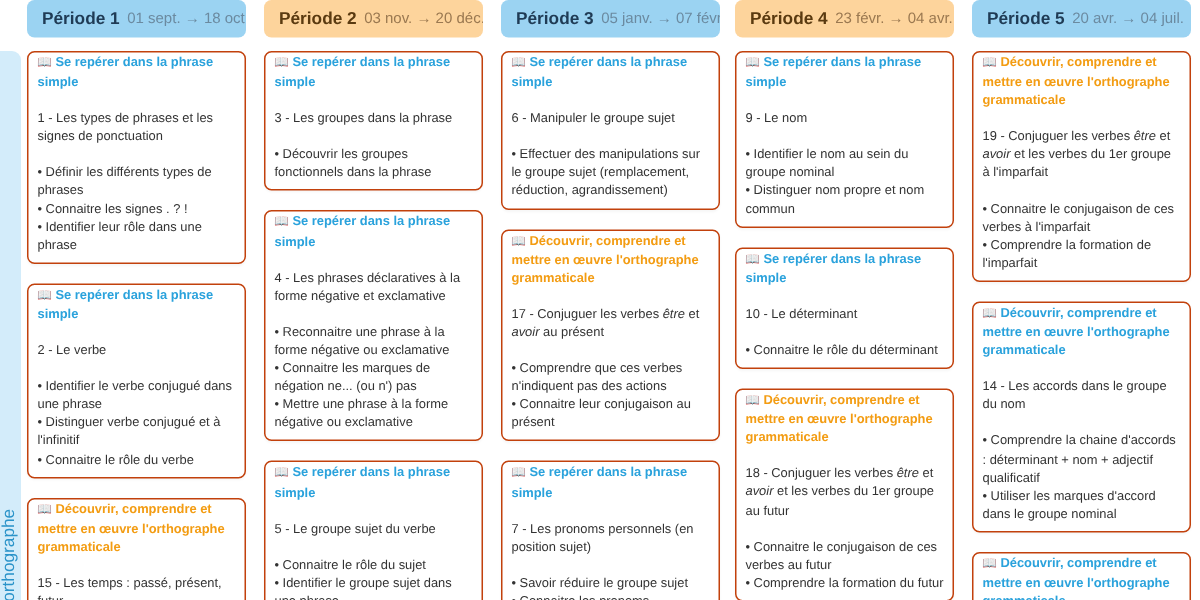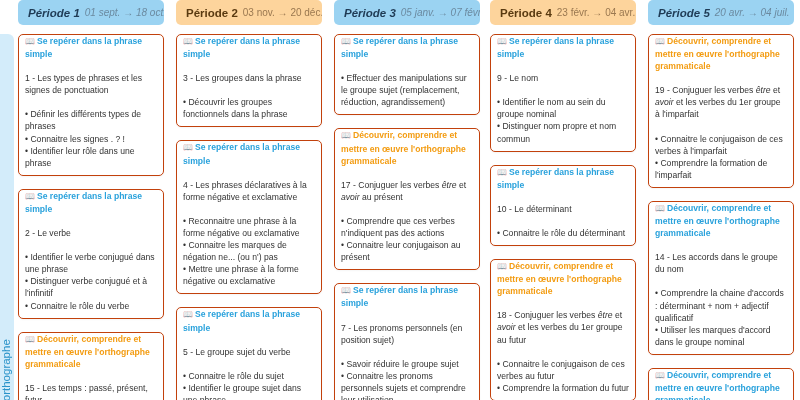--- a/index.html
+++ b/index.html
@@ -17,21 +17,21 @@
     white-space: nowrap; font-size: 11.5px; color: #2a93c9;
   }
 
   .col {
     position: absolute; top: 0; width: 146px;
   }
   .period-head {
     height: 25px; border-radius: 5px; padding: 0 0 0 10px;
     display: flex; align-items: center; white-space: nowrap; overflow: hidden;
   }
-  .period-head.blue { background: #9bd3f2; font-style: italic; }
+  .period-head.blue { background: #9bd3f2; }
   .period-head.orange { background: #fdd49c; }
   .period-head .pname { font-weight: bold; font-size: 11.5px; color: #1f3b55; }
   .period-head.orange .pname { color: #5a3a10; }
   .period-head .pdates { font-size: 10px; color: #6b8aa0; margin-left: 5px; }
   .period-head.orange .pdates { color: #9a7850; }
 
   .cards { margin-top: 9px; }
   .card {
     background: #fff; border: 1px solid #c2410c; border-radius: 5px;
     padding: 0 6px 6px 6px; margin-bottom: 13px;
@@ -107,20 +107,21 @@
       </div>
     </div>
     <div class="col" style="left: 334px;">
       <div class="period-head blue">
         <span class="pname">Période 3</span>
         <span class="pdates">05 janv. → 07 févr.</span>
       </div>
       <div class="cards">
         <div class="card">
           <div class="cat blue"><span class="book" style="font-size: 8px;">📖</span><span>Se repérer dans la phrase simple</span></div>
+          <div class="lesson">6 - Manipuler le groupe sujet</div>
           <div class="obj">• Effectuer des manipulations sur le groupe sujet (remplacement, réduction, agrandissement)</div>
         </div>
         <div class="card">
           <div class="cat orange"><span class="book" style="font-size: 8px;">📖</span><span>Découvrir, comprendre et mettre en œuvre l'orthographe grammaticale</span></div>
           <div class="lesson"><span>17 - Conjuguer les verbes </span><em>être</em><span> et </span><em>avoir</em><span> au présent</span></div>
           <div class="obj">• Comprendre que ces verbes n'indiquent pas des actions</div>
           <div class="obj">• Connaitre leur conjugaison au présent</div>
         </div>
         <div class="card">
           <div class="cat blue"><span class="book" style="font-size: 8px;">📖</span><span>Se repérer dans la phrase simple</span></div>

